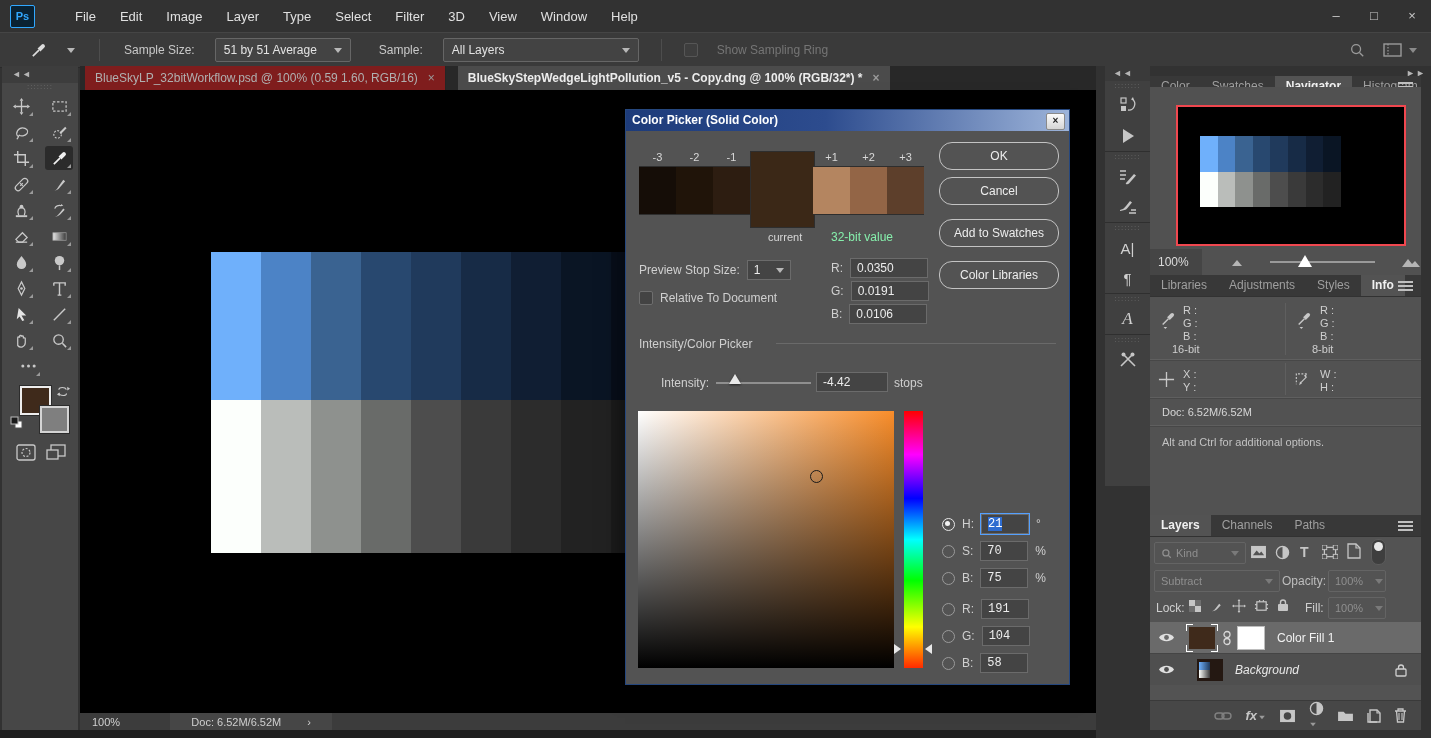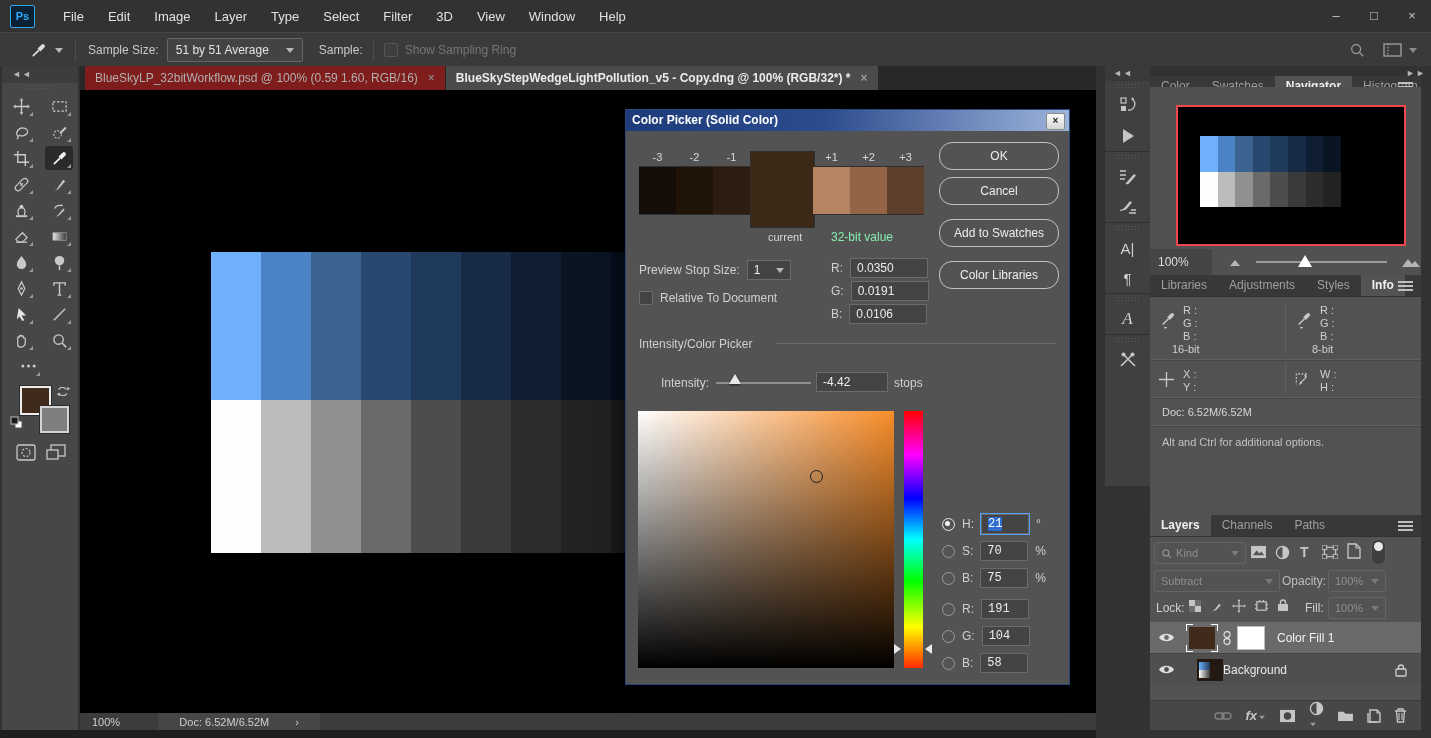--- a/index.html
+++ b/index.html
@@ -1,19 +1,19 @@
 <!DOCTYPE html>
 <html><head>
 <meta charset="utf-8">
 <style>
   html,body{margin:0;padding:0;}
   body{width:1431px;height:738px;position:relative;background:#323232;
        font-family:"Liberation Sans",sans-serif;font-size:12px;color:#d6d6d6;
        overflow:hidden;-webkit-font-smoothing:antialiased;}
-  .abs{position:absolute;}
+  .abs{position:absolute;gap:12px;}
   svg{display:block;}
   .ic{display:inline-block;vertical-align:middle;}
   
   #menubar{left:0;top:0;width:1431px;height:32px;background:#323232;display:flex;align-items:center;}
   #pslogo{width:23px;height:21px;margin-left:10px;background:#0a2233;border:1px solid #31a8ff;border-radius:2px;
           color:#31a8ff;font-weight:bold;font-size:11px;display:flex;align-items:center;justify-content:center;}
   #menuitems{display:flex;margin-left:16px;}
   #menuitems span{padding:0 12px;color:#e0e0e0;font-size:13px;}
   #winctl{position:absolute;right:0;top:0;height:30px;display:flex;align-items:center;}
   #winctl span{width:38px;text-align:center;color:#c8c8c8;font-size:13px;}
@@ -151,20 +151,24 @@
       </svg>
   </span>
   <span class="chev" style="margin-left:8px"></span>
   <div class="vsep" style="margin:0 12px"></div>
   <span class="lbl">Sample Size:</span>
   <div class="dd" style="width:118px;margin-left:8px">
     <span>51 by 51 Average</span>
       <span class="chev"></span>
   </div>
   <span class="lbl" style="margin-left:16px">Sample:</span>
+  <div class="dd" style="width:178px;margin-left:8px">
+    <span>All Layers</span>
+      <span class="chev"></span>
+  </div>
   <div class="vsep" style="margin:0 10px"></div>
   <span class="cb" style="opacity:.55"></span>
   <span class="greyed" style="margin-left:7px">Show Sampling Ring</span>
   <span class="ic" style="position:absolute;right:66px">
     <svg width="16" height="16" viewBox="0 0 18 18">
         <circle cx="8" cy="8" r="5" stroke="#9a9a9a" fill="none" stroke-width="1.5"></circle>
         <path d="M12 12l4 4" stroke="#9a9a9a" stroke-width="1.5"></path>
       </svg>
   </span>
   <span class="ic" style="position:absolute;right:28px">
@@ -829,21 +833,21 @@
     <span class="ic" style="margin-left:8px">
         <svg width="17" height="11" viewBox="0 0 17 11">
           <path d="M1 5.5C4 .5 13 .5 16 5.5 13 10.5 4 10.5 1 5.5z" fill="#e0e0e0"></path>
           <circle cx="8.5" cy="5.5" r="2.4" fill="#4f4f4f"></circle>
         </svg>
       </span>
     <span style="margin-left:22px;width:26px;height:22px;display:inline-block;position:relative;background:#241812;overflow:hidden">
       <span class="abs" style="left:2px;top:3px;width:11px;height:8px;background:linear-gradient(to right,#6fb0fb,#203a5c)"></span>
       <span class="abs" style="left:2px;top:11px;width:11px;height:8px;background:linear-gradient(to right,#fcfffc,#3a3a3a)"></span>
     </span>
-    <span style="color:#e8e8e8;">Background</span>
+    <span style="margin-left:12px;color:#e8e8e8;font-style:italic">Background</span>
     <span class="ic" style="position:absolute;right:14px">
         <svg width="12" height="14" viewBox="0 0 12 14">
           <rect x="1" y="6" width="10" height="7" rx="1" stroke="#d0d0d0" fill="none" stroke-width="1.3"></rect>
           <path d="M3.5 6V4.5a2.5 2.5 0 015 0V6" stroke="#d0d0d0" fill="none" stroke-width="1.3"></path>
         </svg>
       </span>
   </div>
 </div>
 <div id="lbar" class="abs">
   <span class="ic" style="opacity:.45">

